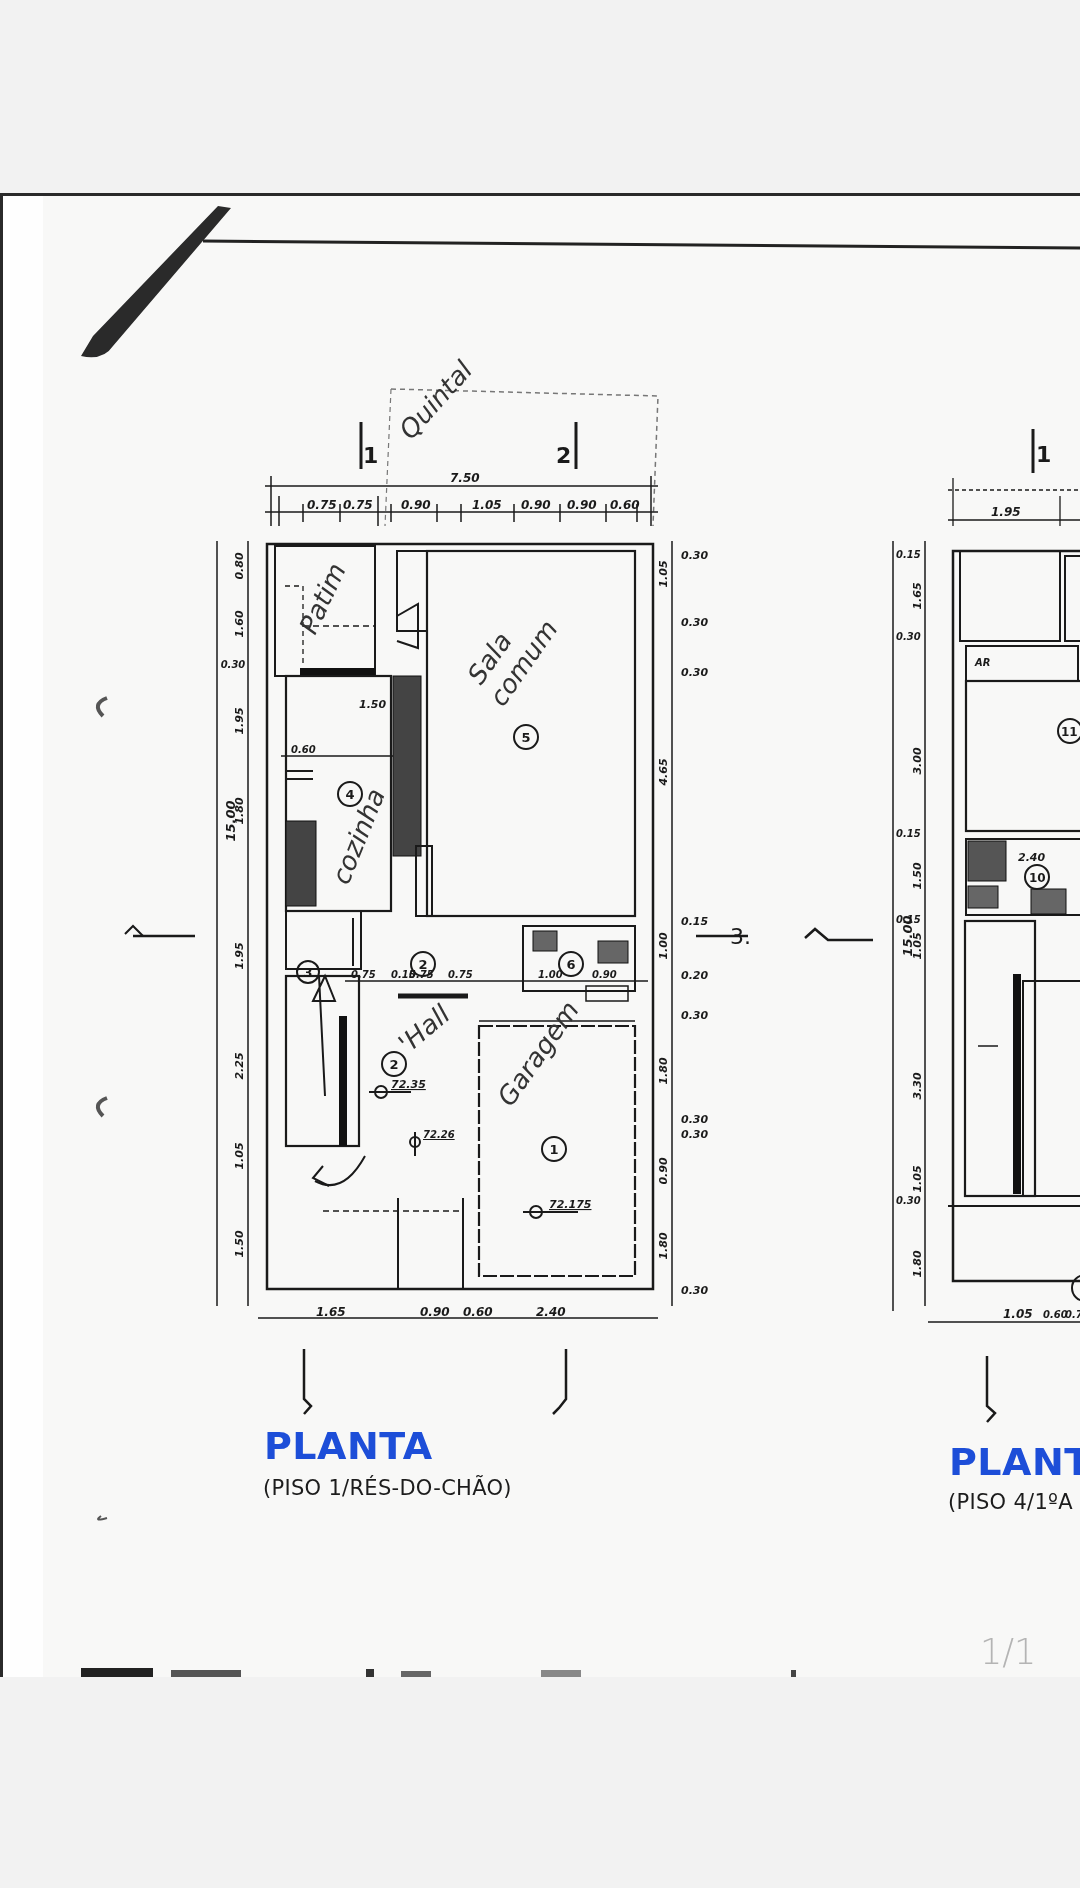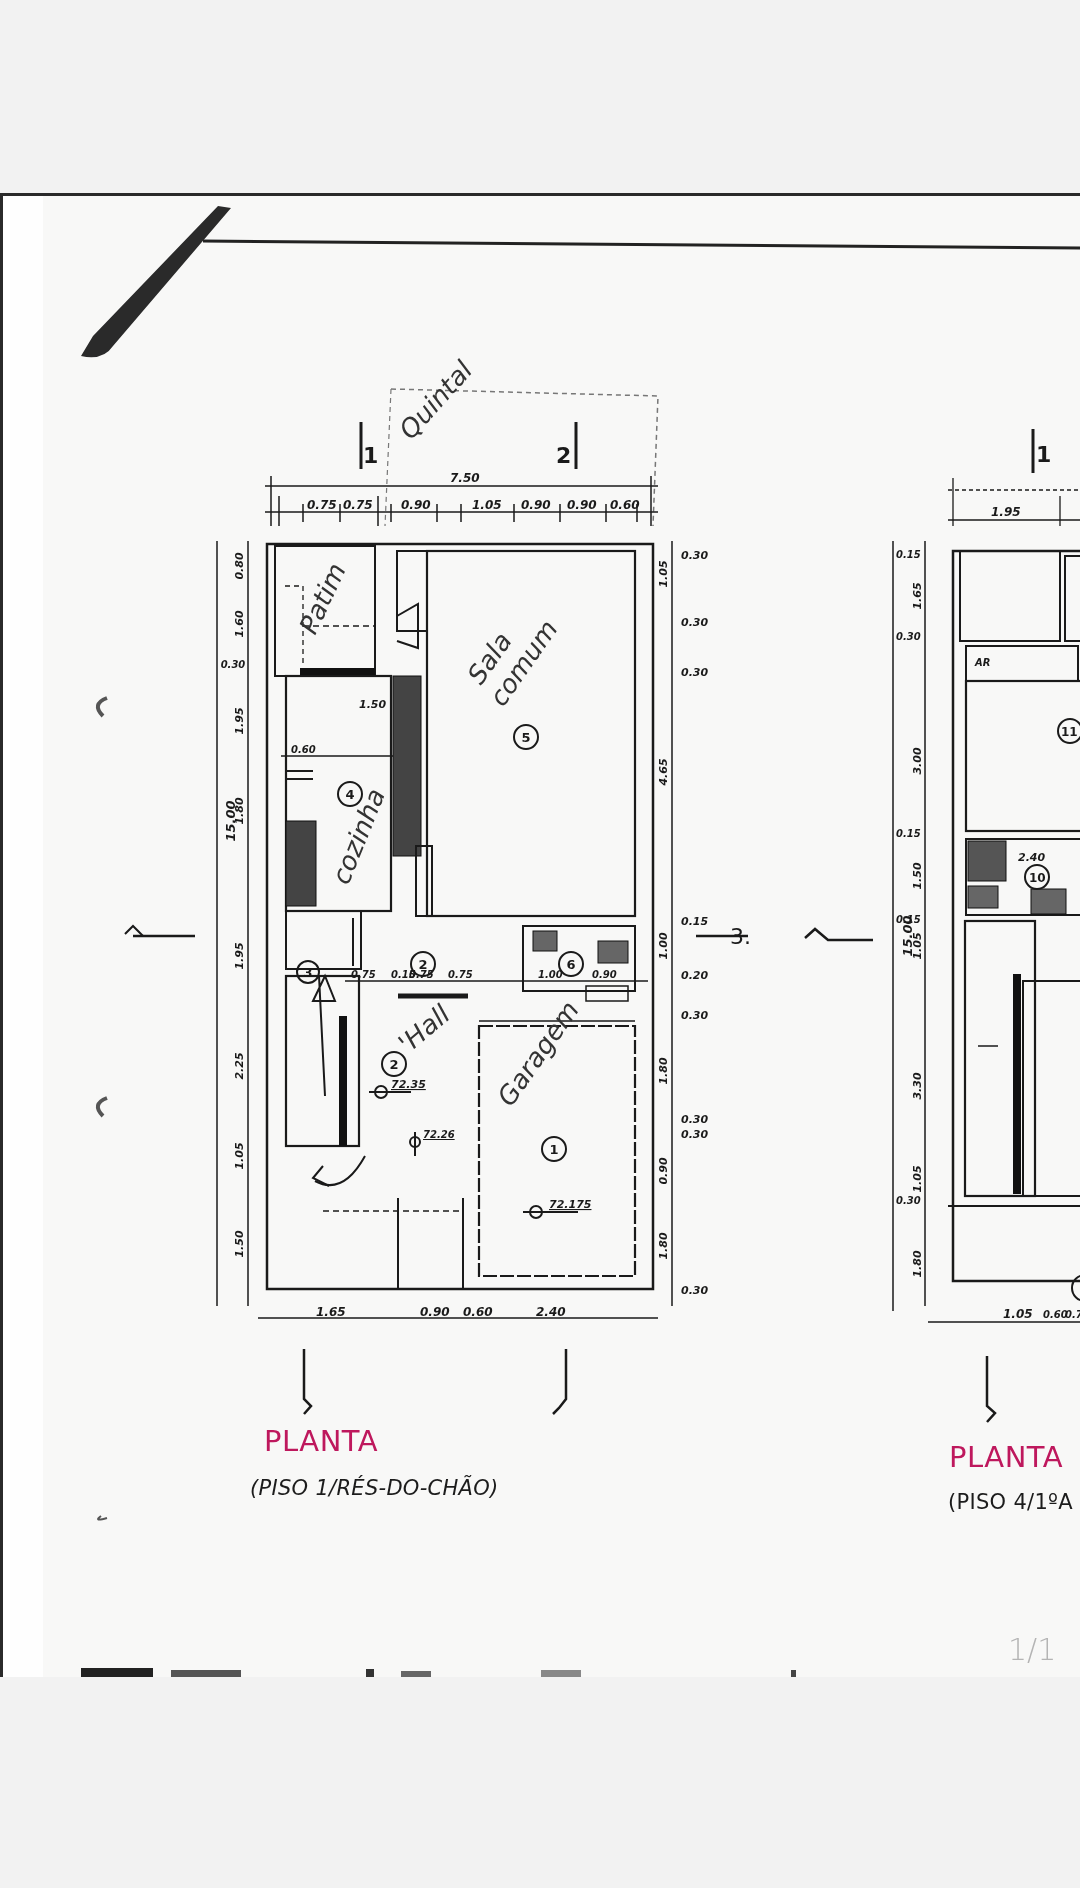--- a/index.html
+++ b/index.html
@@ -25,32 +25,31 @@
     .scan {
       position: absolute; left: 40px; top: 0; width: 1040px; height: 100%;
       background: #f8f8f7;
     }
     svg.plan { position: absolute; left: 0; top: 0; width: 1080px; height: 1484px; }
     .plan text { font-family: "DejaVu Sans", sans-serif; fill: #1a1a1a; }
     .dim { font-style: italic; font-weight: bold; font-size: 12px; }
     .dimv { font-style: italic; font-weight: bold; font-size: 11px; }
     .hand { font-family: "DejaVu Serif", serif; font-style: italic; font-size: 26px; fill: #333 !important; }
     .caption-title {
-      position: absolute; font-family: "DejaVu Sans", sans-serif; font-weight: normal;
-      font-size: 29px; color: #be185d; letter-spacing: 0.5px;
+      position: absolute; font-family: "DejaVu Sans", sans-serif; font-weight: bold;
+      font-size: 38px; color: #1d4ed8; letter-spacing: 0.5px;
     }
     .caption-sub {
       position: absolute; font-family: "DejaVu Sans", sans-serif;
       font-size: 21px; color: #1c1c1c; letter-spacing: 0.3px; white-space: nowrap;
     }
     .page-indicator {
       position: absolute; left: 980px; top: 1632px;
-      font-family: "DejaVu Sans", sans-serif; font-size: 30px; font-weight: 300;
+      font-family: "DejaVu Sans", sans-serif; font-size: 35px; font-weight: 300;
       color: #b4b4b4;
-      margin-left: 28px;
     }
     .bottom-noise {
       position: absolute; left: 78px; top: 1663px; width: 720px; height: 14px;
     }
   </style>
 </head>
 <body>
 
 <div class="viewer">
 
@@ -318,19 +317,19 @@
       <rect x="0" y="2" width="72" height="12" fill="#222"></rect>
       <rect x="90" y="4" width="70" height="10" fill="#555"></rect>
       <rect x="285" y="3" width="8" height="11" fill="#333"></rect>
       <rect x="320" y="5" width="30" height="9" fill="#666"></rect>
       <rect x="460" y="4" width="40" height="10" fill="#888"></rect>
       <rect x="710" y="4" width="5" height="10" fill="#444"></rect>
     </svg>
   </div>
 
   <div class="caption-title" style="left:264px; top:1424px;">PLANTA</div>
-  <div class="caption-sub" style="left:250px; top:1476px;font-style:italic;">(PISO 1/RÉS-DO-CHÃO)</div>
+  <div class="caption-sub" style="left:263px; top:1476px;">(PISO 1/RÉS-DO-CHÃO)</div>
 
   <div class="caption-title" style="left:949px; top:1440px;">PLANTA</div>
   <div class="caption-sub" style="left:948px; top:1490px;">(PISO 4/1ºA</div>
 
   <div class="page-indicator">1/1</div>
 </div>
 
 </body></html>

